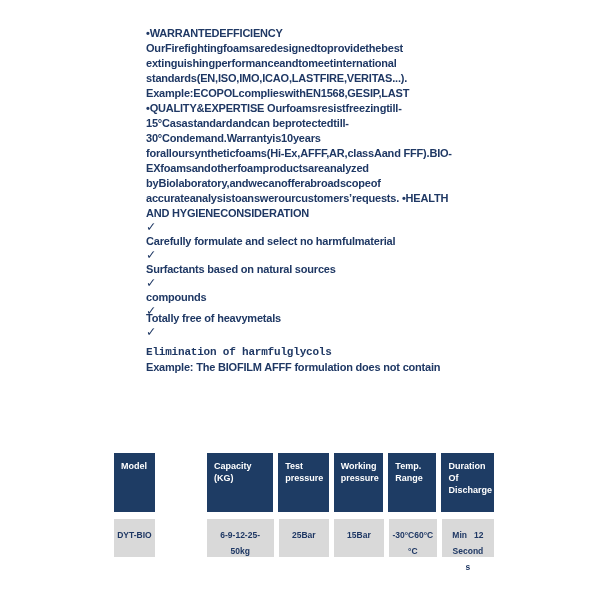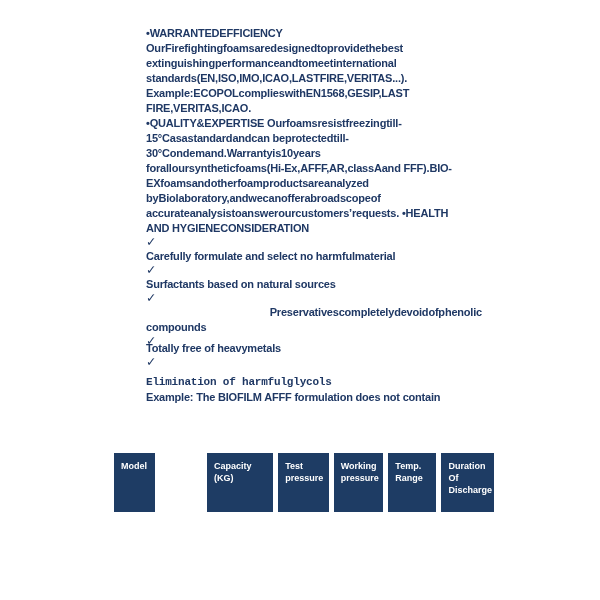--- a/index.html
+++ b/index.html
@@ -72,35 +72,33 @@
 </style>
 </head>
 <body>
 
 <div class="doc-text">
     <div class="ln b">•WARRANTEDEFFICIENCY</div>
     <div class="ln b">OurFirefightingfoamsaredesignedtoprovidethebest</div>
     <div class="ln b">extinguishingperformanceandtomeetinternational</div>
     <div class="ln b">standards(EN,ISO,IMO,ICAO,LASTFIRE,VERITAS...).</div>
     <div class="ln b">Example:ECOPOLcomplieswithEN1568,GESIP,LAST</div>
-    <div class="ln b">FIRE,VERITAS,ICAO.</div>
     <div class="ln b">•QUALITY&amp;EXPERTISE Ourfoamsresistfreezingtill-</div>
     <div class="ln b">15°Casastandardandcan beprotectedtill-</div>
     <div class="ln b">30°Condemand.Warrantyis10years</div>
     <div class="ln b">foralloursyntheticfoams(Hi-Ex,AFFF,AR,classAand FFF).BIO-</div>
     <div class="ln b">EXfoamsandotherfoamproductsareanalyzed</div>
     <div class="ln b">byBiolaboratory,andwecanofferabroadscopeof</div>
     <div class="ln b">accurateanalysistoanswerourcustomers’requests. •HEALTH</div>
     <div class="ln b">AND HYGIENECONSIDERATION</div>
     <div class="ln check">✓</div>
     <div class="ln b">Carefully formulate and select no harmfulmaterial</div>
     <div class="ln check">✓</div>
     <div class="ln b">Surfactants based on natural sources</div>
     <div class="ln check">✓</div>
-    <div class="ln right">Preservativescompletelydevoidofphenolic</div>
     <div class="ln b">compounds</div>
     <div class="ln checkov">✓</div>
     <div class="ln b">Totally free of heavymetals</div>
     <div class="ln check">✓</div>
     <div class="ln gap">Elimination of harmfulglycols</div>
     <div class="ln b">Example: The BIOFILM AFFF formulation does not contain</div>
   </div>
 
 <div class="spec-table">
   <div class="t-row header">
@@ -110,13 +108,25 @@
       <div class="th">Test
 pressure</div>
       <div class="th">Working
 pressure</div>
       <div class="th">Temp.
 Range</div>
       <div class="th">Duration
 Of
 Discharge</div>
     </div>
+  <div class="t-row body">
+      <div class="td">DYT-BIO</div>
+      <div class="td">6-9-12-25-
+50kg</div>
+      <div class="td">25Bar</div>
+      <div class="td">15Bar</div>
+      <div class="td">-30°C60°C
+°C</div>
+      <div class="td">Min&nbsp;&nbsp;&nbsp;12
+Second
+s</div>
+    </div>
 </div>
 
 </body></html>

